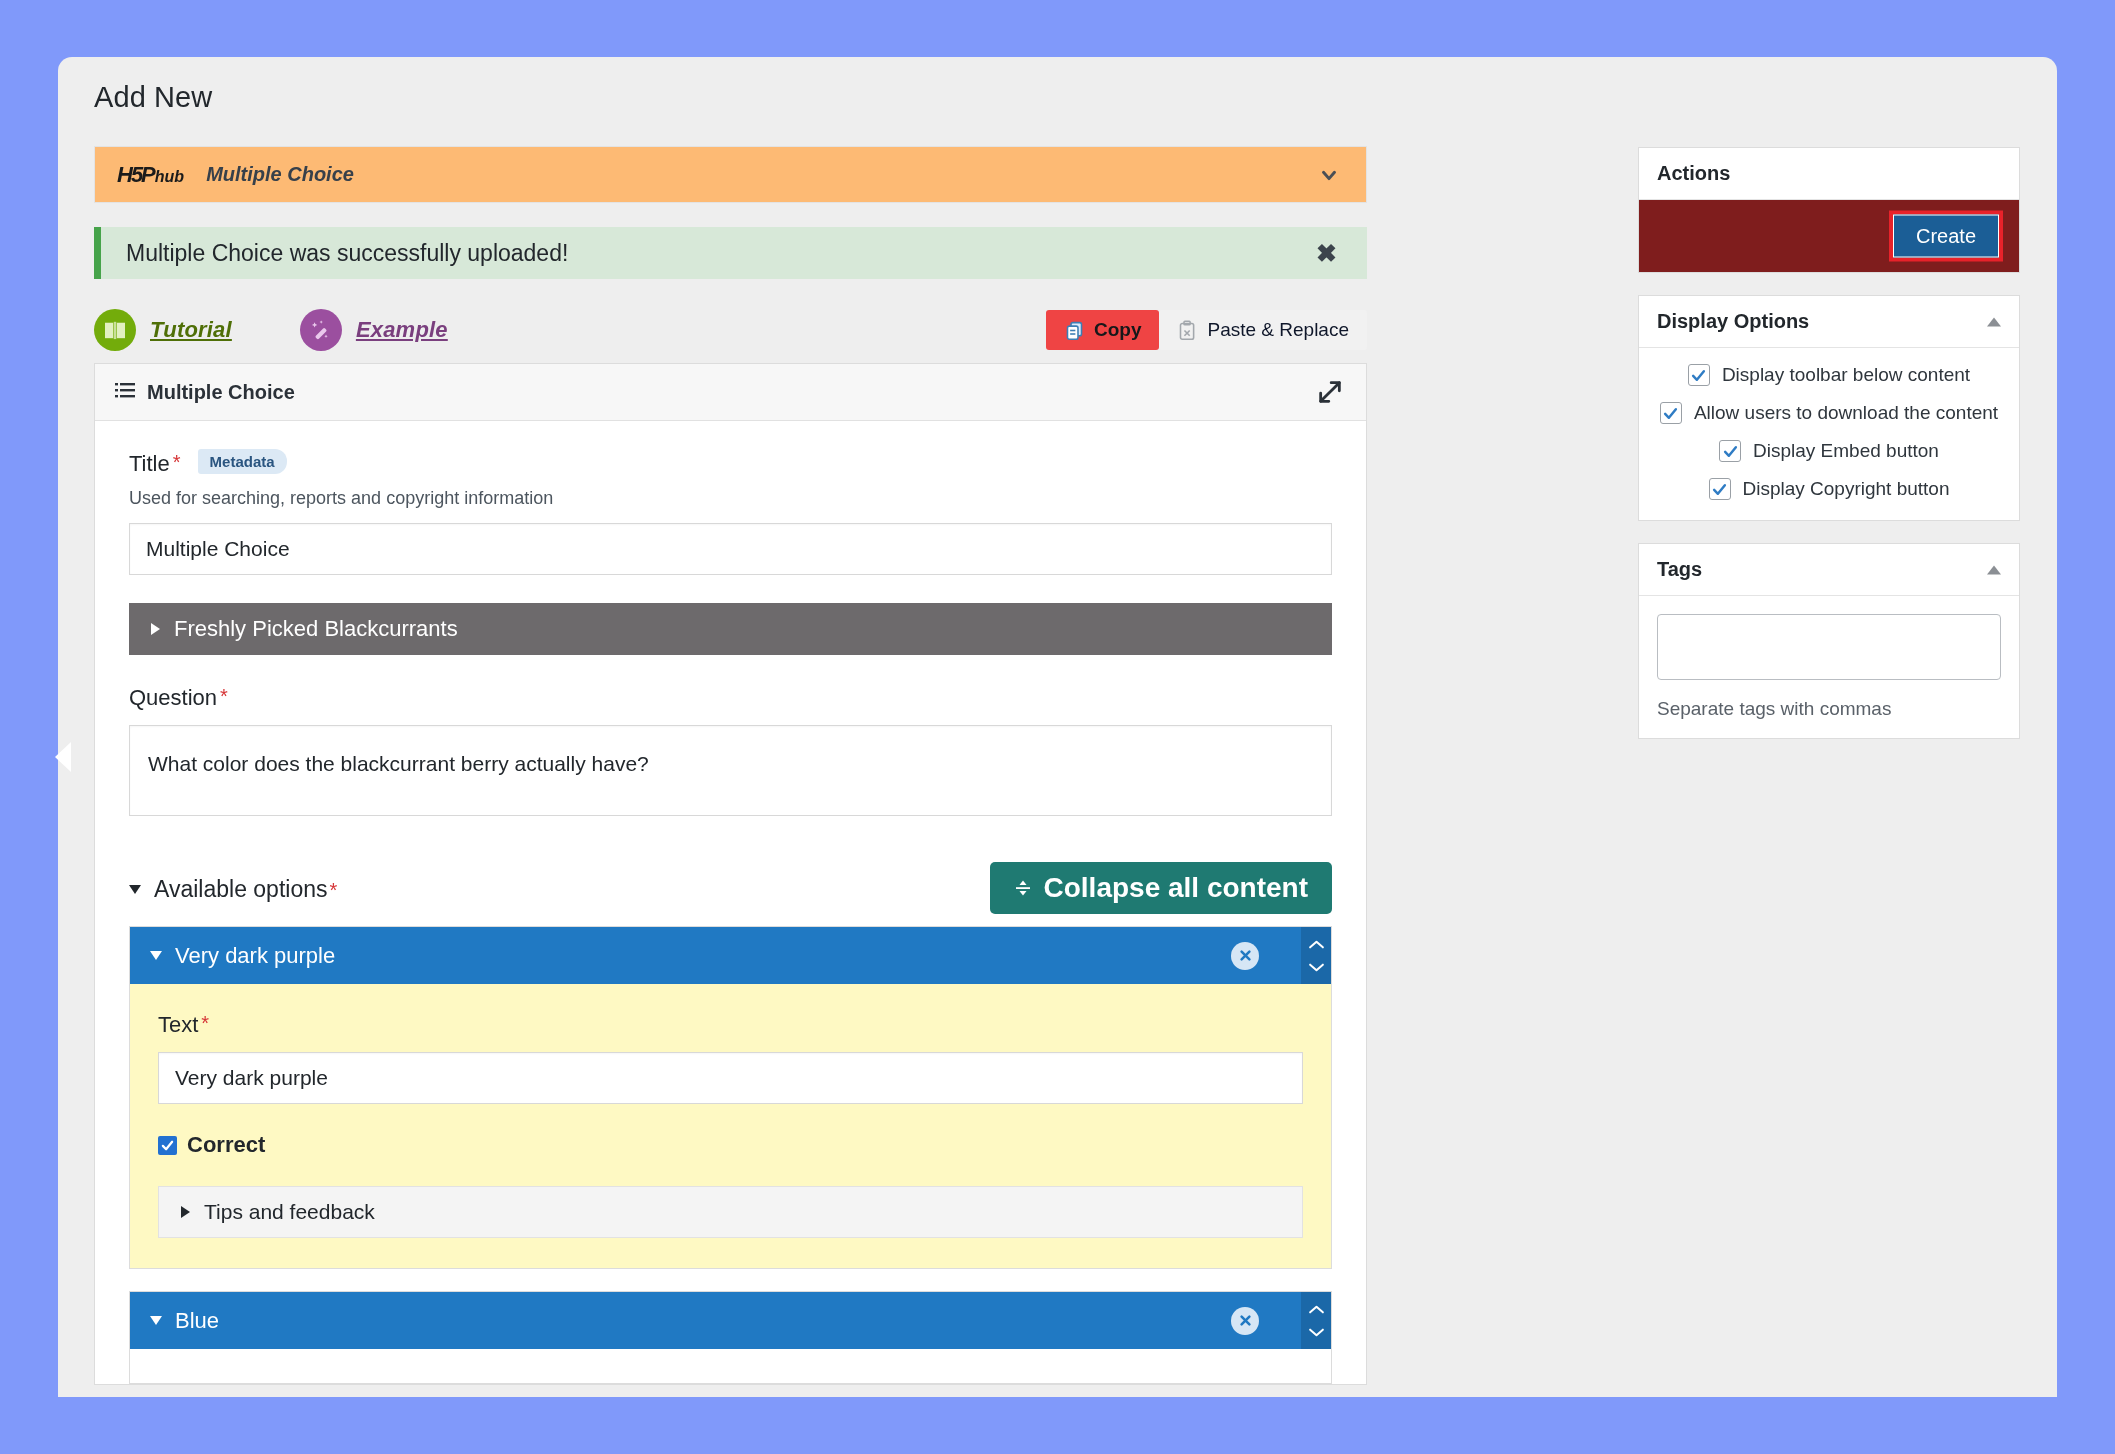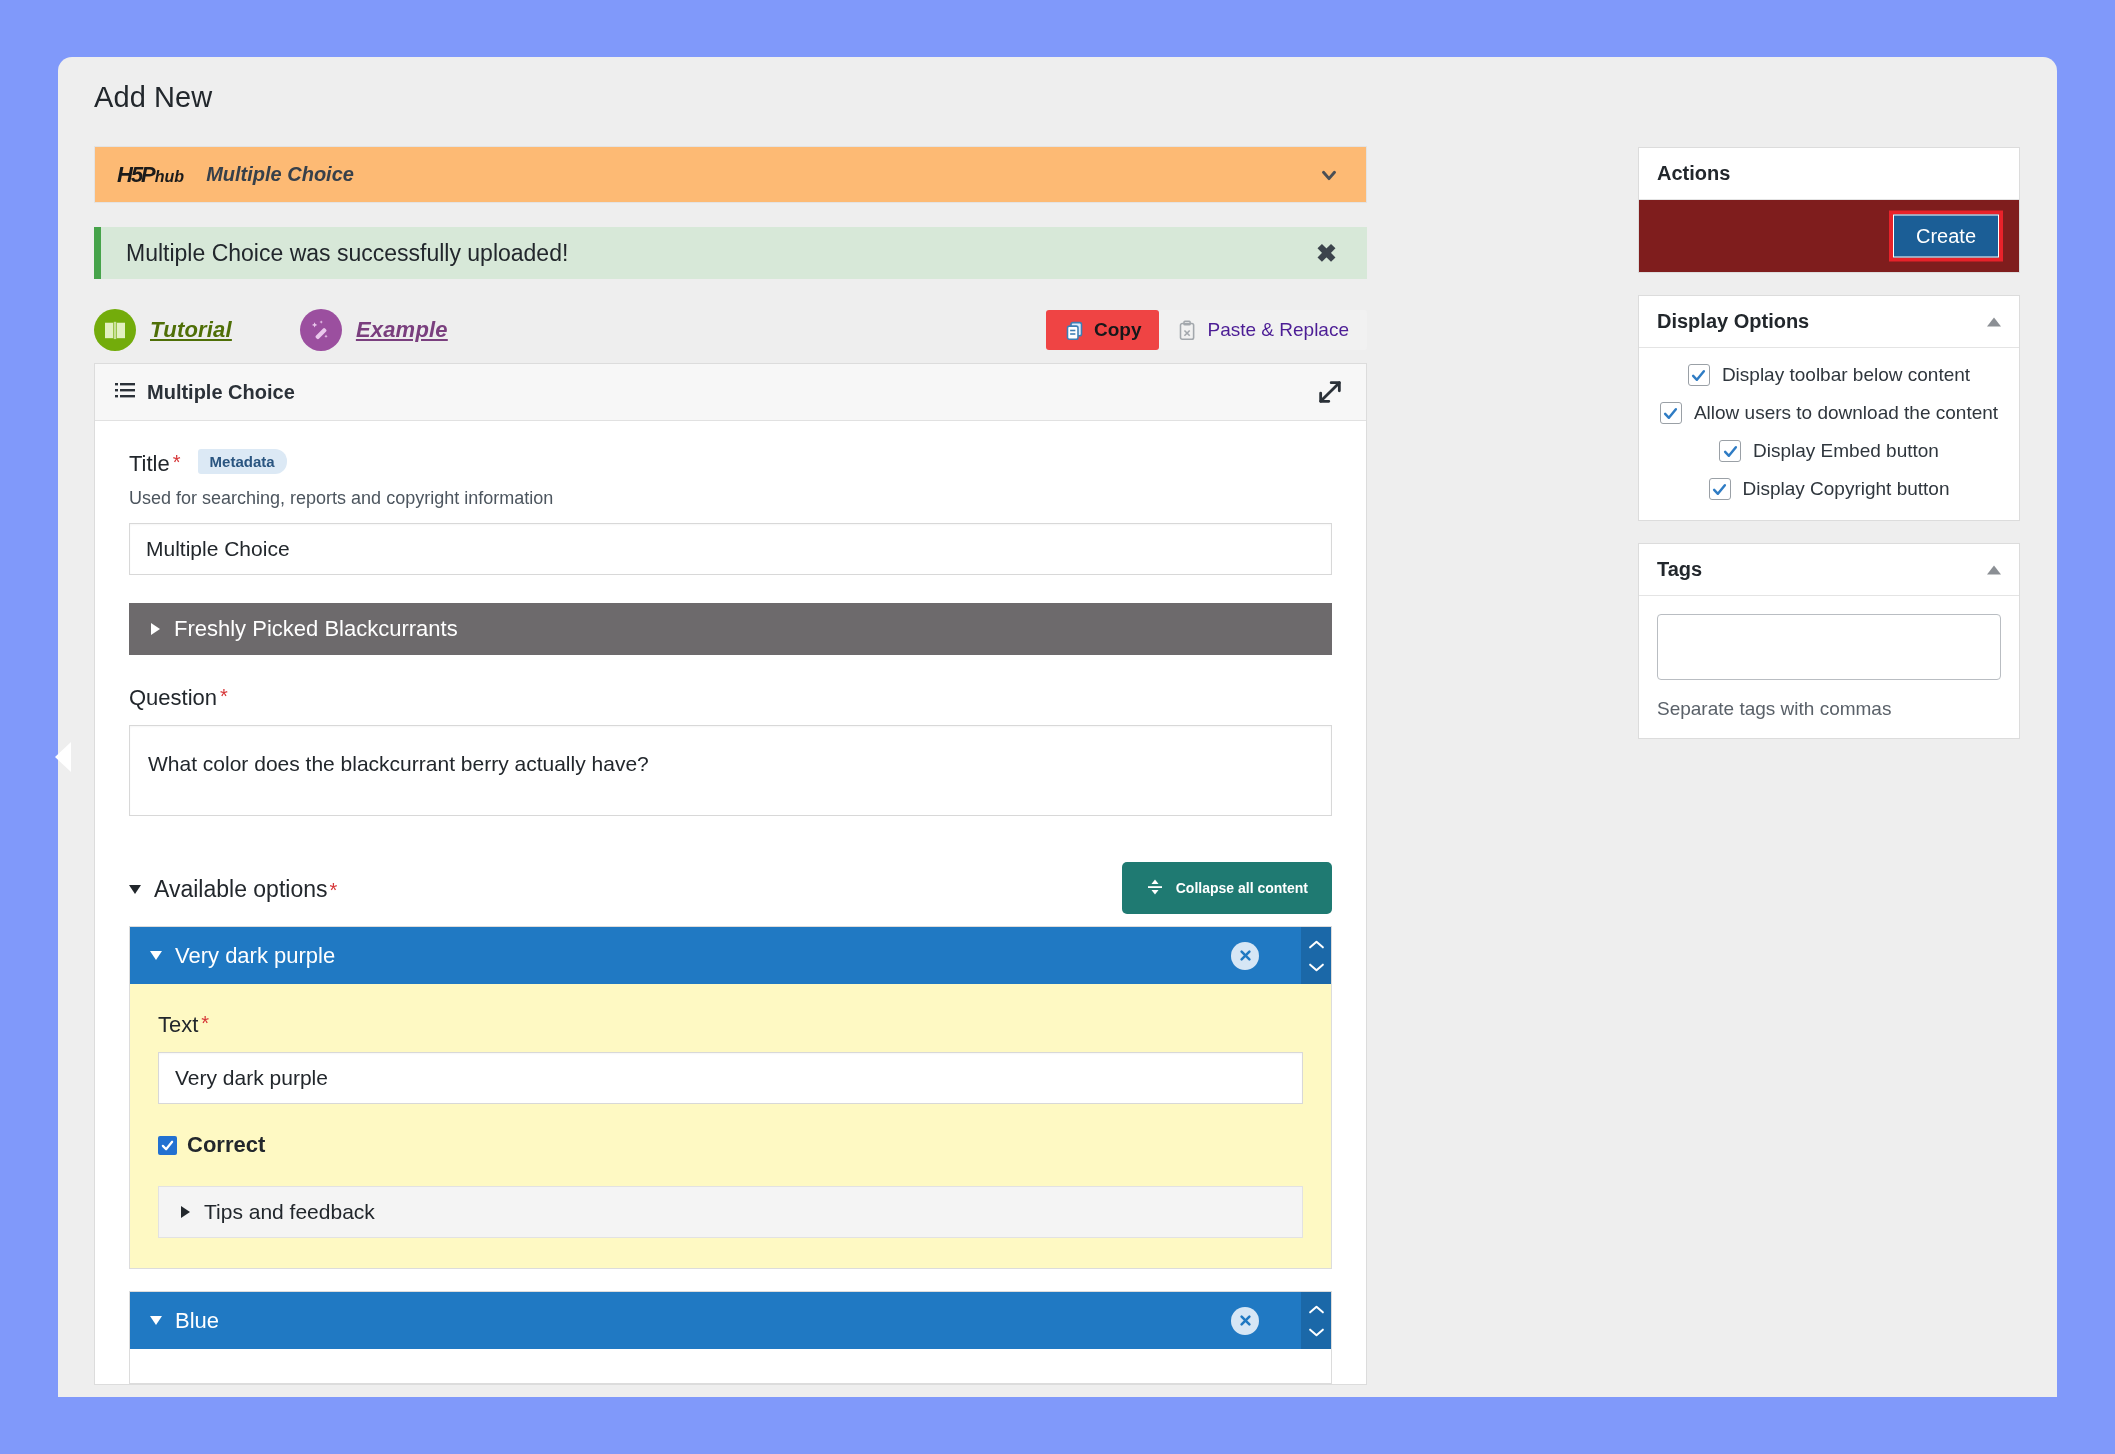--- a/index.html
+++ b/index.html
@@ -102,21 +102,21 @@
 
   #copy-tools {
     position: absolute; right: 0; top: 50%; transform: translateY(-50%);
     display: flex; align-items: center;
   }
   .tool-btn {
     display: flex; align-items: center; gap: 9px;
     height: 40px; padding: 0 18px; font-size: 19px; border-radius: 3px;
   }
   .tool-copy { background: #ef4444; color: #16181a; font-weight: 700; }
-  .tool-paste { background: #f1f1f1; color: #4c1d95; }
+  .tool-paste { background: #f1f1f1; color: #0f172a; }
 
   
   #editor-frame {
     margin-top: 8px; border: 1px solid #dcdcdc; background: #fff;
   }
   #editor-header {
     position: relative; height: 57px; background: #f7f7f7;
     border-bottom: 1px solid #e1e1e1;
     display: flex; align-items: center; padding-left: 20px;
   }
@@ -181,21 +181,21 @@
     margin-top: 42px; display: flex; align-items: center;
     position: relative; height: 54px;
   }
   #options-label {
     font-size: 23px; color: #22272c;
     display: flex; align-items: center;
   }
   #collapse-btn {
     position: absolute; right: 0; top: 0;
     background: #1f7a72; color: #fff; border: none; border-radius: 5px;
-    height: 52px; padding: 0 24px; font-size: 14px; font-weight: 700;
+    height: 52px; padding: 0 24px; font-size: 28px; font-weight: 700;
     display: flex; align-items: center; gap: 12px; cursor: pointer;
     font-family: "Liberation Sans", sans-serif;
   }
 
   
   .opt-panel { margin-top: 10px; border: 1px solid #dcdcdc; background: #fff; }
   .opt-header {
     position: relative; height: 57px; background: #2079c3;
     display: flex; align-items: center; color: #fff;
     padding-left: 20px; font-size: 22px;

